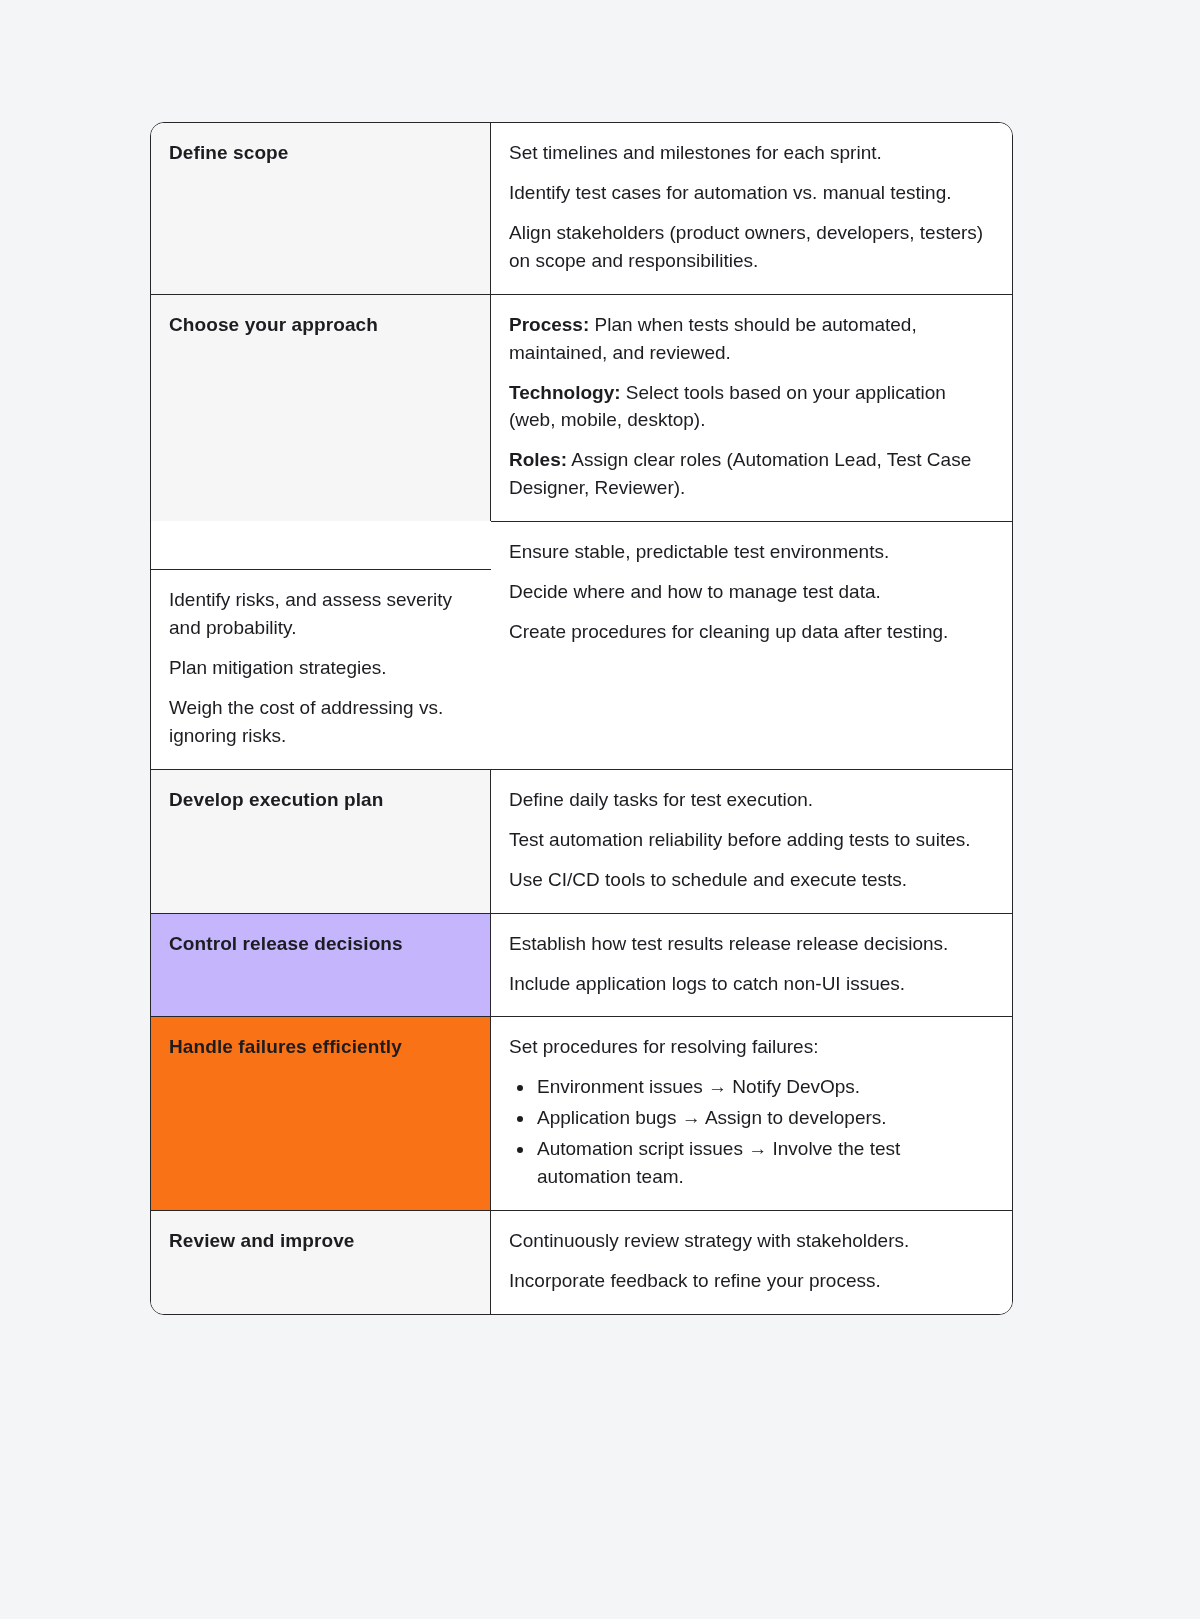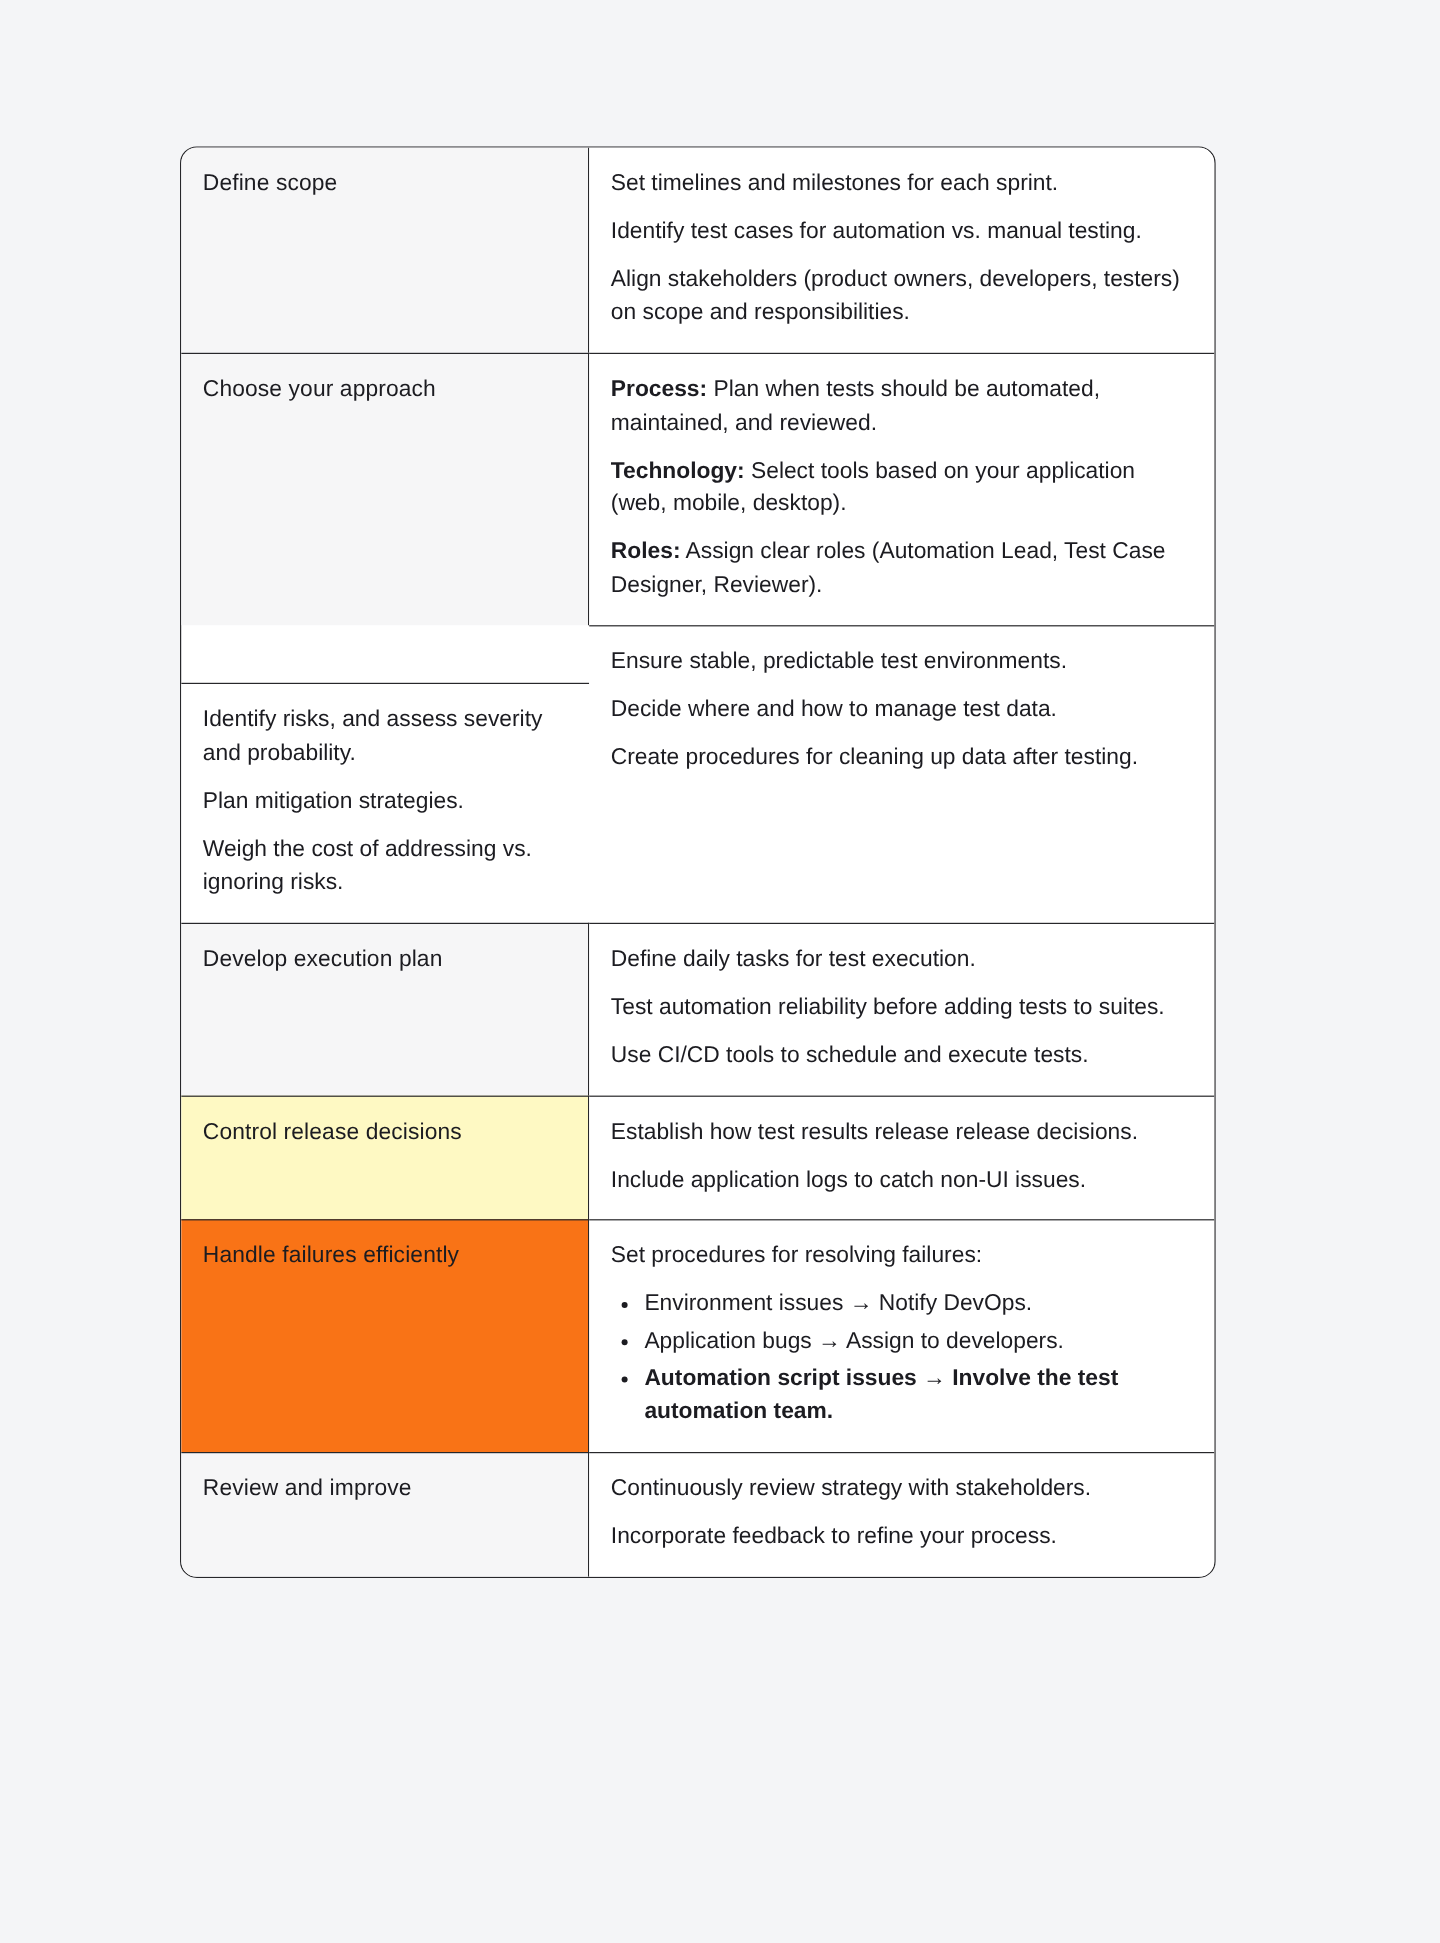--- a/index.html
+++ b/index.html
@@ -35,21 +35,21 @@
     line-height: 1.47;
     border-top: 1.5px solid #27272a;
     box-sizing: border-box;
   }
   .grid > .cell:nth-child(1),
   .grid > .cell:nth-child(2) {
     border-top: none;
   }
   .cell.head {
     background: #f6f6f7;
-    font-weight: normal;
+    font-weight: bold;
     border-right: 1.5px solid #27272a;
     letter-spacing: 0.1px;
   }
   .cell.body {
     background: #ffffff;
   }
   .cell.body p {
     margin: 0 0 12px 0;
   }
   .cell.body p:last-child,
@@ -63,21 +63,20 @@
     margin: 0 0 12px 0;
     padding-left: 26px;
     list-style: disc;
   }
   .cell.body li {
     margin: 0 0 3px 0;
     padding-left: 2px;
   }
   .cell.body li:last-child {
     margin-bottom: 0;
-    font-weight: bold;
   }
 </style>
 </head>
 <body style="background: rgb(244, 245, 247); color: rgb(28, 28, 33);">
 
 <div class="table-wrap">
   <div class="grid" id="grid" style="border-color: rgb(39, 39, 42);">
       <div class="cell head" style="border-color: rgb(39, 39, 42); background: rgb(246, 246, 247);">Define scope</div>
       <div class="cell body" style="border-color: rgb(39, 39, 42); background: rgb(255, 255, 255);">
         <p>Set timelines and milestones for each sprint.</p>
@@ -99,21 +98,21 @@
         <p>Ensure stable, predictable test environments.</p>
         <p>Decide where and how to manage test data.</p>
         <p>Create procedures for cleaning up data after testing.</p>
       </div>
       <div class="cell head" style="border-color: rgb(39, 39, 42); background: rgb(246, 246, 247);">Develop execution plan</div>
       <div class="cell body" style="border-color: rgb(39, 39, 42); background: rgb(255, 255, 255);">
         <p>Define daily tasks for test execution.</p>
         <p>Test automation reliability before adding tests to suites.</p>
         <p>Use CI/CD tools to schedule and execute tests.</p>
       </div>
-      <div class="cell head" style="border-color: rgb(39, 39, 42); background: #fef9c3;">Control release decisions</div>
+      <div class="cell head" style="border-color: rgb(39, 39, 42); background: #c4b5fd;">Control release decisions</div>
       <div class="cell body" style="border-color: rgb(39, 39, 42); background: rgb(255, 255, 255);">
         <p>Establish how test results release release decisions.</p>
         <p>Include application logs to catch non-UI issues.</p>
       </div>
       <div class="cell head" style="border-color: rgb(39, 39, 42); background: #f97316;">Handle failures efficiently</div>
       <div class="cell body" style="border-color: rgb(39, 39, 42); background: rgb(255, 255, 255);">
         <p>Set procedures for resolving failures:</p>
         <ul>
           <li>Environment issues → Notify DevOps.</li>
           <li>Application bugs → Assign to developers.</li>

